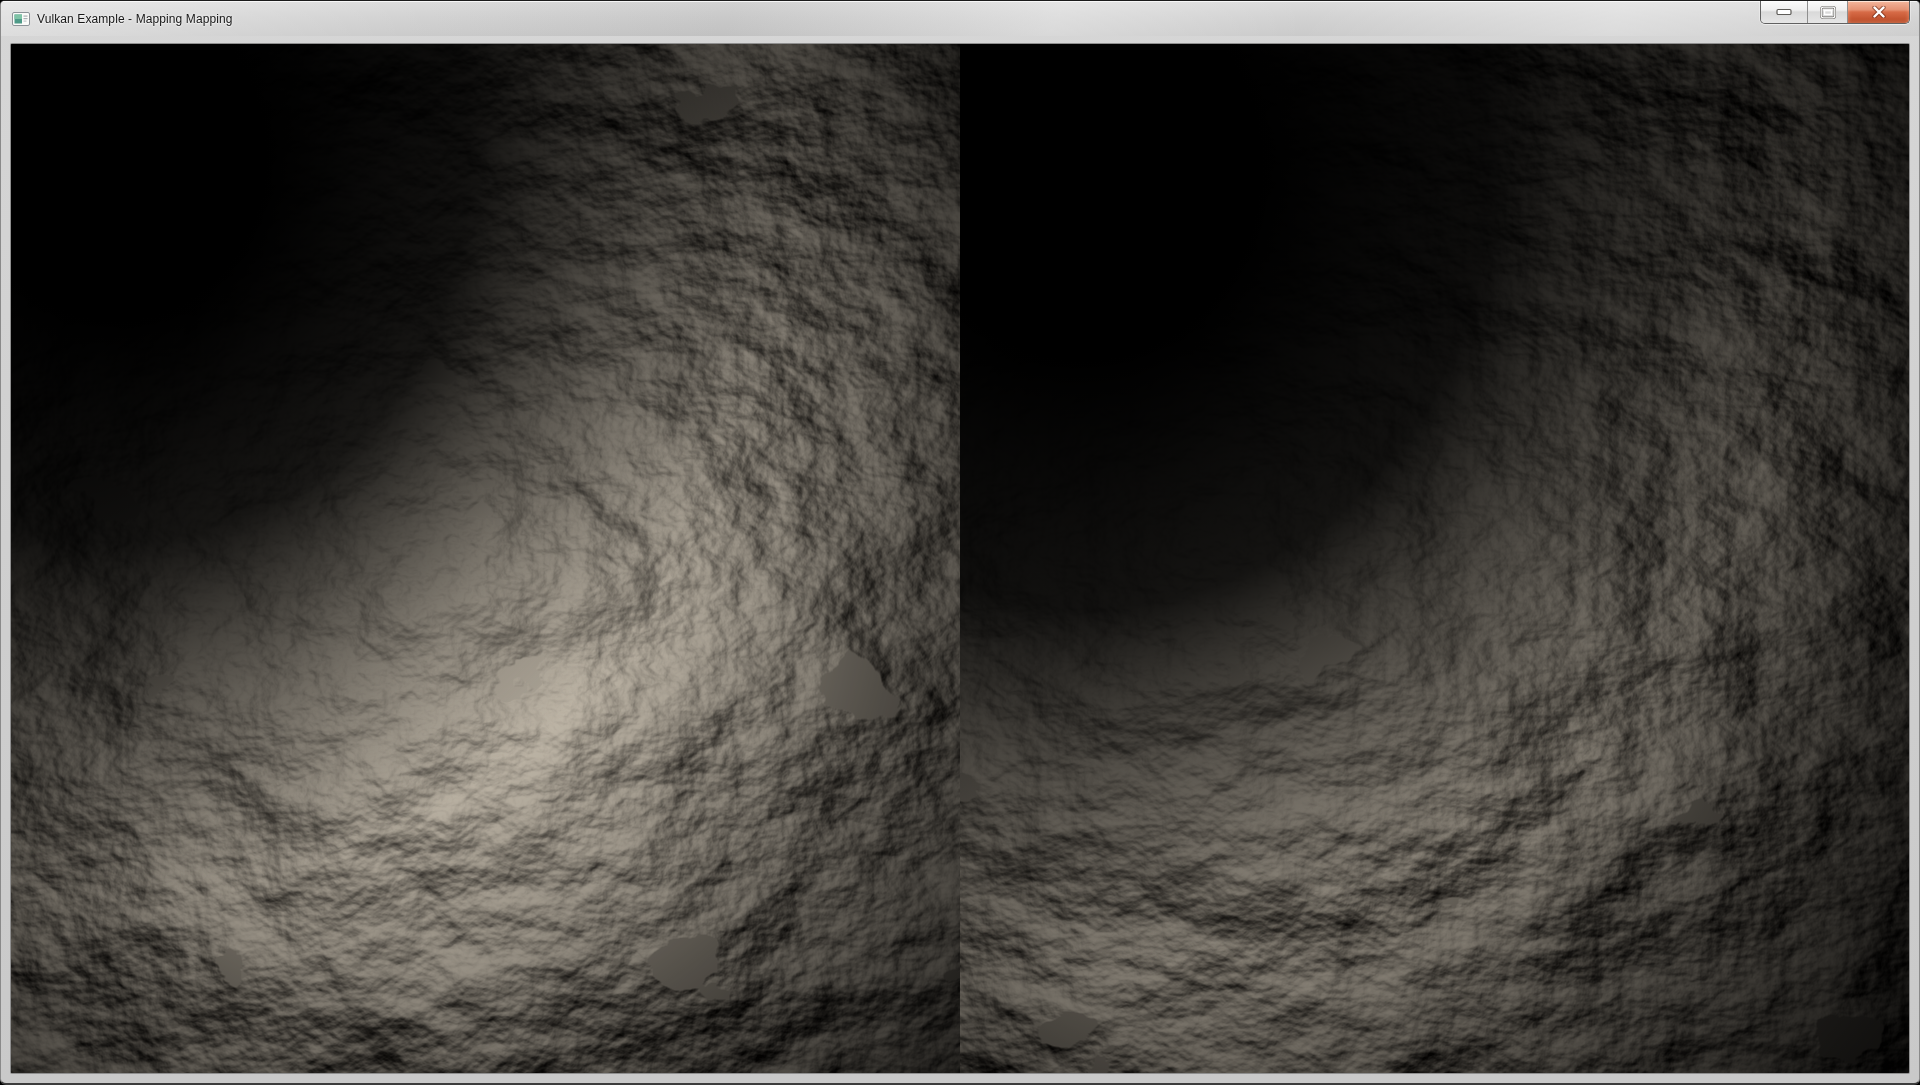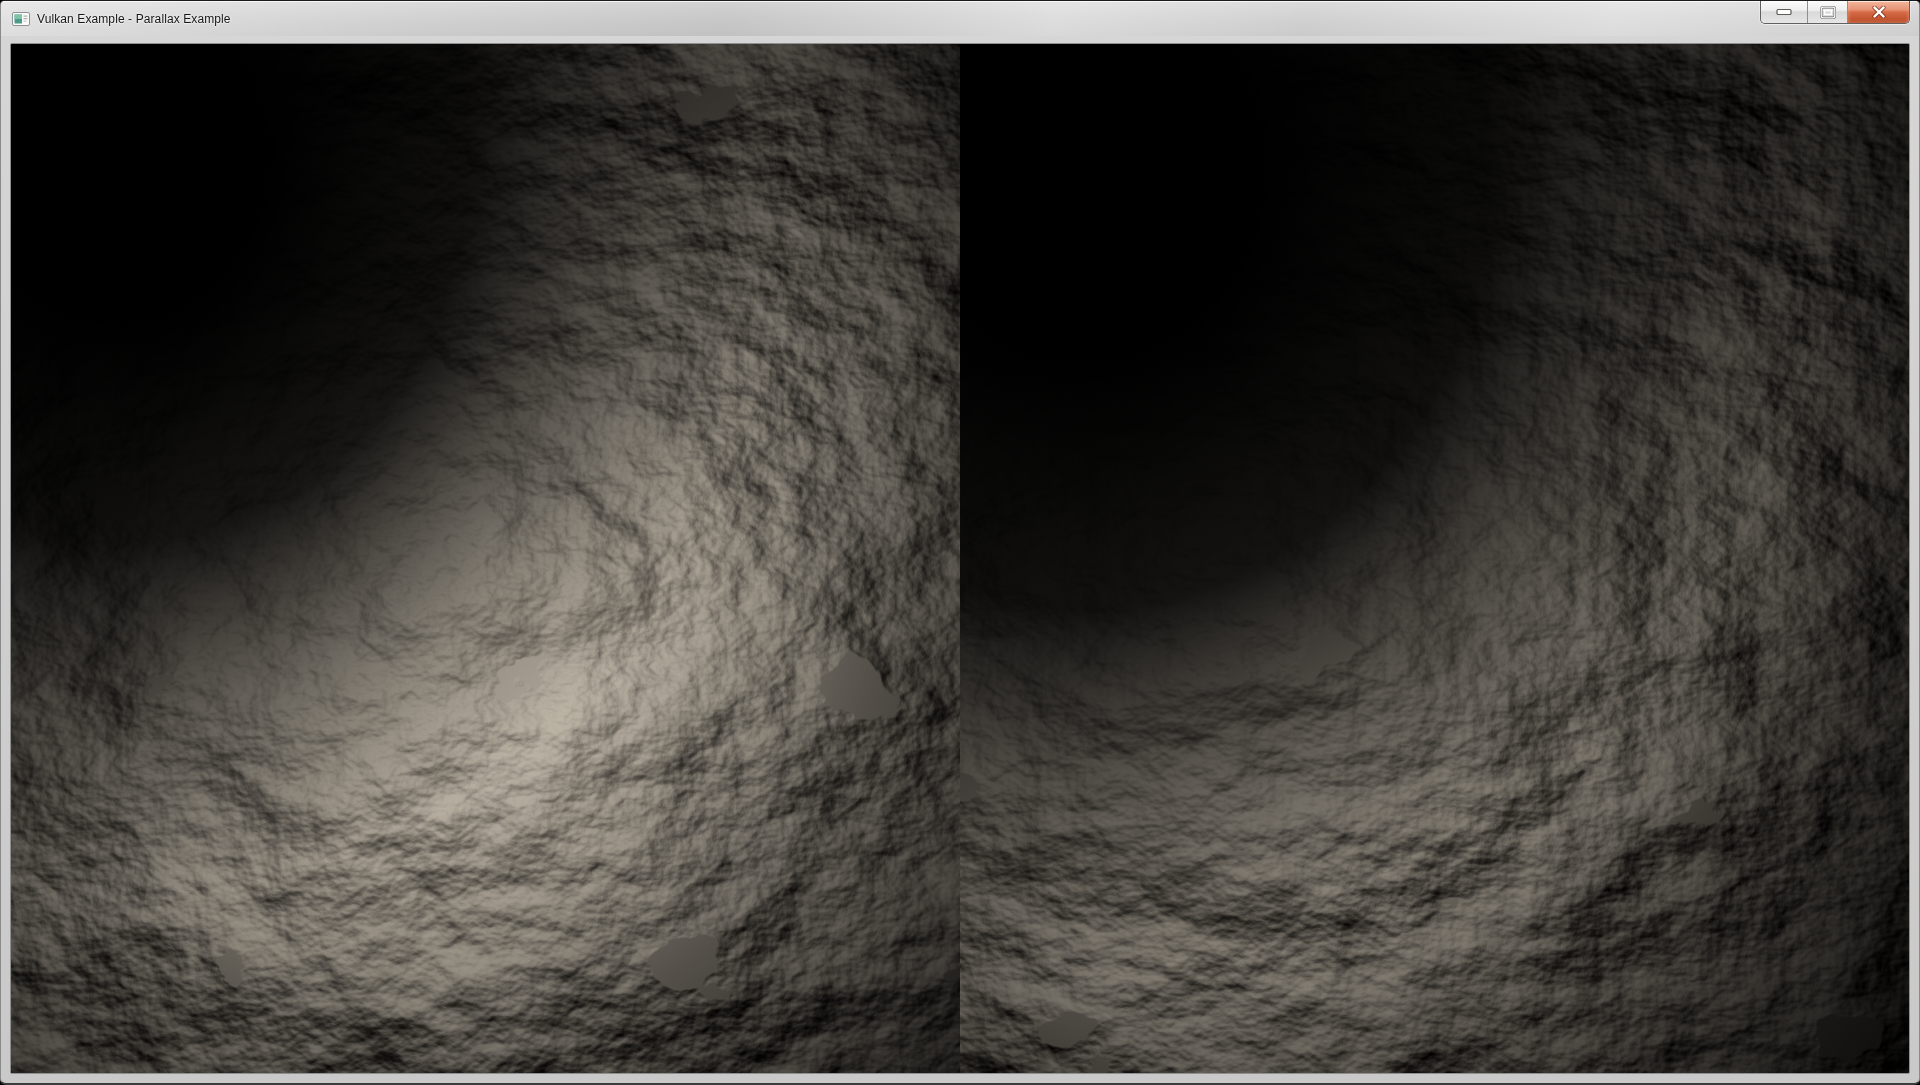--- a/index.html
+++ b/index.html
@@ -136,21 +136,21 @@
     <span class="app-icon">
       <svg viewBox="0 0 18 16" width="18" height="16" aria-hidden="true">
         <rect x="0.5" y="1.5" width="17" height="13" rx="1.5" fill="#fbfbf9" stroke="#8d9398"></rect>
         <rect x="2.5" y="3.5" width="7.5" height="9" fill="#4e9a88"></rect>
         <rect x="2.5" y="3.5" width="7.5" height="4.5" fill="#7ec3a6"></rect>
         <rect x="11.5" y="4.5" width="4" height="1.2" fill="#aab0b4"></rect>
         <rect x="11.5" y="7" width="4" height="1.2" fill="#aab0b4"></rect>
         <rect x="11.5" y="9.5" width="3" height="1.2" fill="#c2c7ca"></rect>
       </svg>
     </span>
-    <span class="window-title">Vulkan Example - Parallax Example</span>
+    <span class="window-title">Vulkan Example - Mapping Mapping</span>
 
     <div class="window-controls">
       <button class="cbtn cbtn-min" title="Minimize">
         <span class="glyph">
           <svg width="16" height="8" viewBox="0 0 16 8">
             <rect x="1" y="1.5" width="14" height="5" rx="1.2" fill="#ffffff" stroke="#5e5c58" stroke-width="1.2"></rect>
           </svg>
         </span>
       </button>
       <button class="cbtn cbtn-max" title="Maximize">

